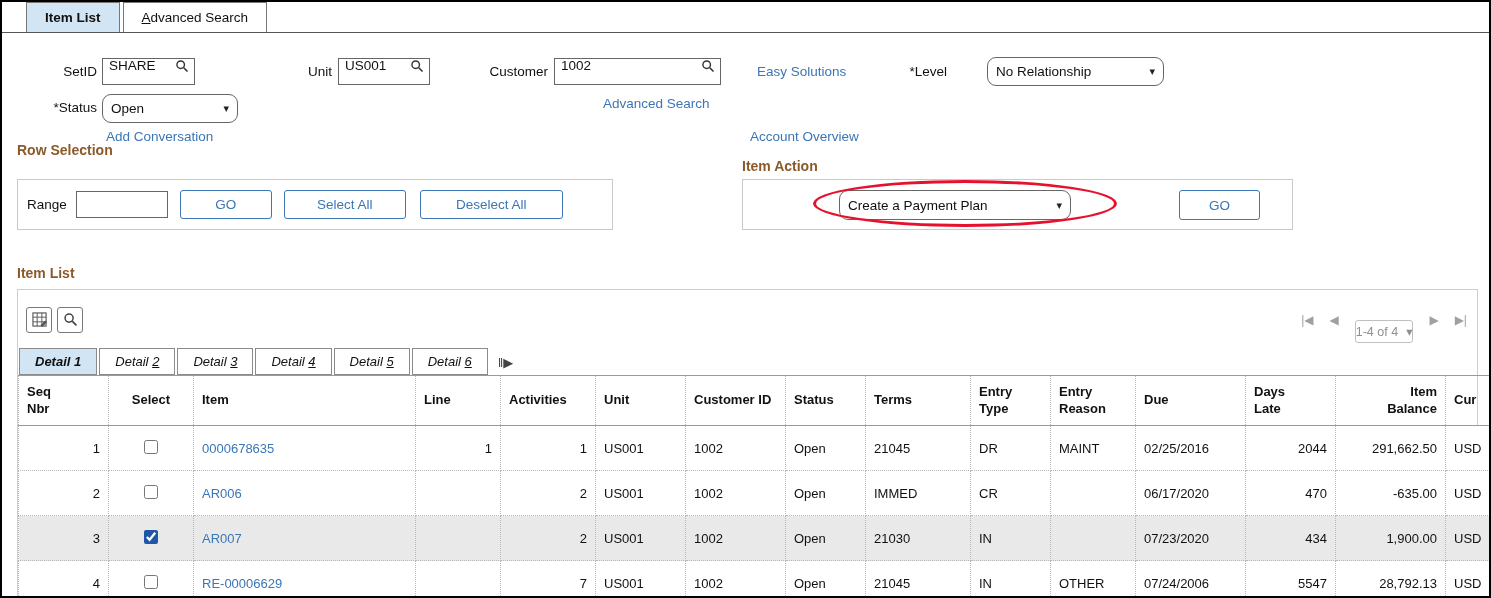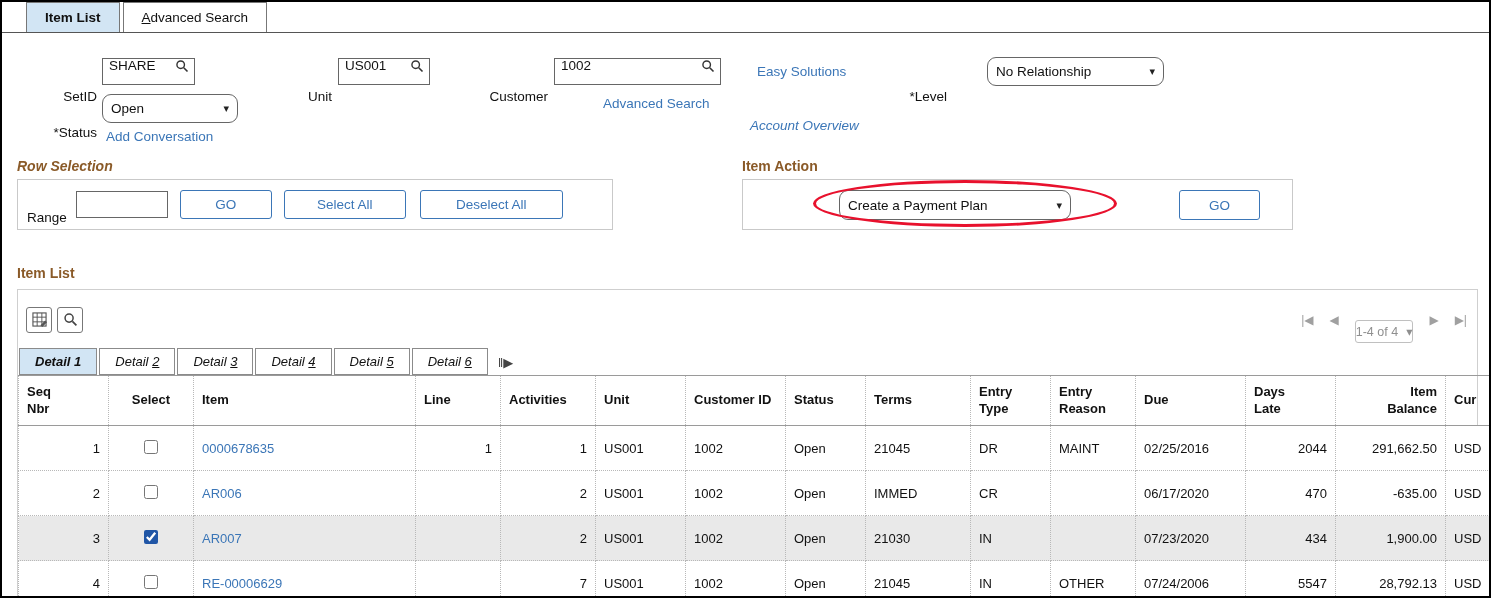--- a/index.html
+++ b/index.html
@@ -1,19 +1,19 @@
 <!DOCTYPE html>
 <html><head>
 <meta charset="utf-8">
 <style>
   * { margin:0; padding:0; box-sizing:border-box; }
   body { font-family:"Liberation Sans","DejaVu Sans",sans-serif; background:#fff; color:#111; }
   .frame { position:relative; width:1491px; height:598px; border:2px solid #000; background:#fff; overflow:hidden; }
   .abs { position:absolute; }
-  .lbl { font-size:13.5px; color:#111; white-space:nowrap;margin-top:25px; }
+  .lbl { font-size:13.5px; color:#111; white-space:nowrap; }
   .ra { text-align:right; }
   .link { font-size:13.5px; color:#3b76b7; cursor:pointer; white-space:nowrap; }
   .section-title { font-size:14px; font-weight:bold; color:#8a5a28; white-space:nowrap; }
   .btn { display:flex; align-items:center; justify-content:center; background:#fff; border:1px solid #3b76b7; border-radius:3px; color:#3b76b7; font-size:13.5px; cursor:pointer; }
   .lookup { display:flex; align-items:center; border:1px solid #666; background:#fff; height:27px; padding:0 5px 12px 6px; }
   .lookup input { border:none; outline:none; flex:1; min-width:0; font:inherit; font-size:13.5px; color:#111; background:transparent; }
   .mag { width:14px; height:14px; flex:none; cursor:pointer; }
   .sel { display:flex; align-items:center; justify-content:space-between; border:1px solid #666; border-radius:9px; background:#fff; height:29px; padding:0 8px; font-size:13.5px; cursor:pointer; white-space:nowrap; }
   .sel .arrow { font-size:11px; color:#222; margin-left:10px; }
   .groupbox { border:1px solid #c9c9c9; background:#fff; }
@@ -101,23 +101,23 @@
 
   <div class="abs lbl ra" style="left:38px; top:98px; width:57px;">*Status</div>
   <div class="abs sel" style="left:100px; top:92px; width:136px;">
     <span>Open</span>
     <span class="arrow">▾</span>
   </div>
 
   <div class="abs link" style="left:601px; top:94px;">Advanced Search</div>
 
   <div class="abs link" style="left:104px; top:127px;">Add Conversation</div>
-  <div class="abs link" style="left:748px; top:116px;font-style:italic;">Account Overview</div>
-
-  <div class="abs section-title" style="left:15px; top:156px;font-style:italic;">Row Selection</div>
+  <div class="abs link" style="left:748px; top:127px;">Account Overview</div>
+
+  <div class="abs section-title" style="left:15px; top:140px;">Row Selection</div>
   <div class="abs groupbox rs-box">
     <span class="lbl" style="margin-right:9px;">Range</span>
     <input style="width: 92px; height: 27px; border: 1px solid rgb(102, 102, 102); font-style: inherit; font-variant: inherit; font-weight: inherit; font-stretch: inherit; line-height: inherit; font-family: inherit; font-optical-sizing: inherit; font-size-adjust: inherit; font-kerning: inherit; font-feature-settings: inherit; font-variation-settings: inherit; font-size: 13.5px; padding: 0px 5px;" value="">
     <div class="btn" style="width:92px; height:29px; margin-left:12px;">GO</div>
     <div class="btn" style="width:122px; height:29px; margin-left:12px;">Select All</div>
     <div class="btn" style="width:143px; height:29px; margin-left:14px;">Deselect All</div>
   </div>
 
   <div class="abs section-title" style="left:740px; top:156px;">Item Action</div>
   <div class="abs groupbox ia-box">

